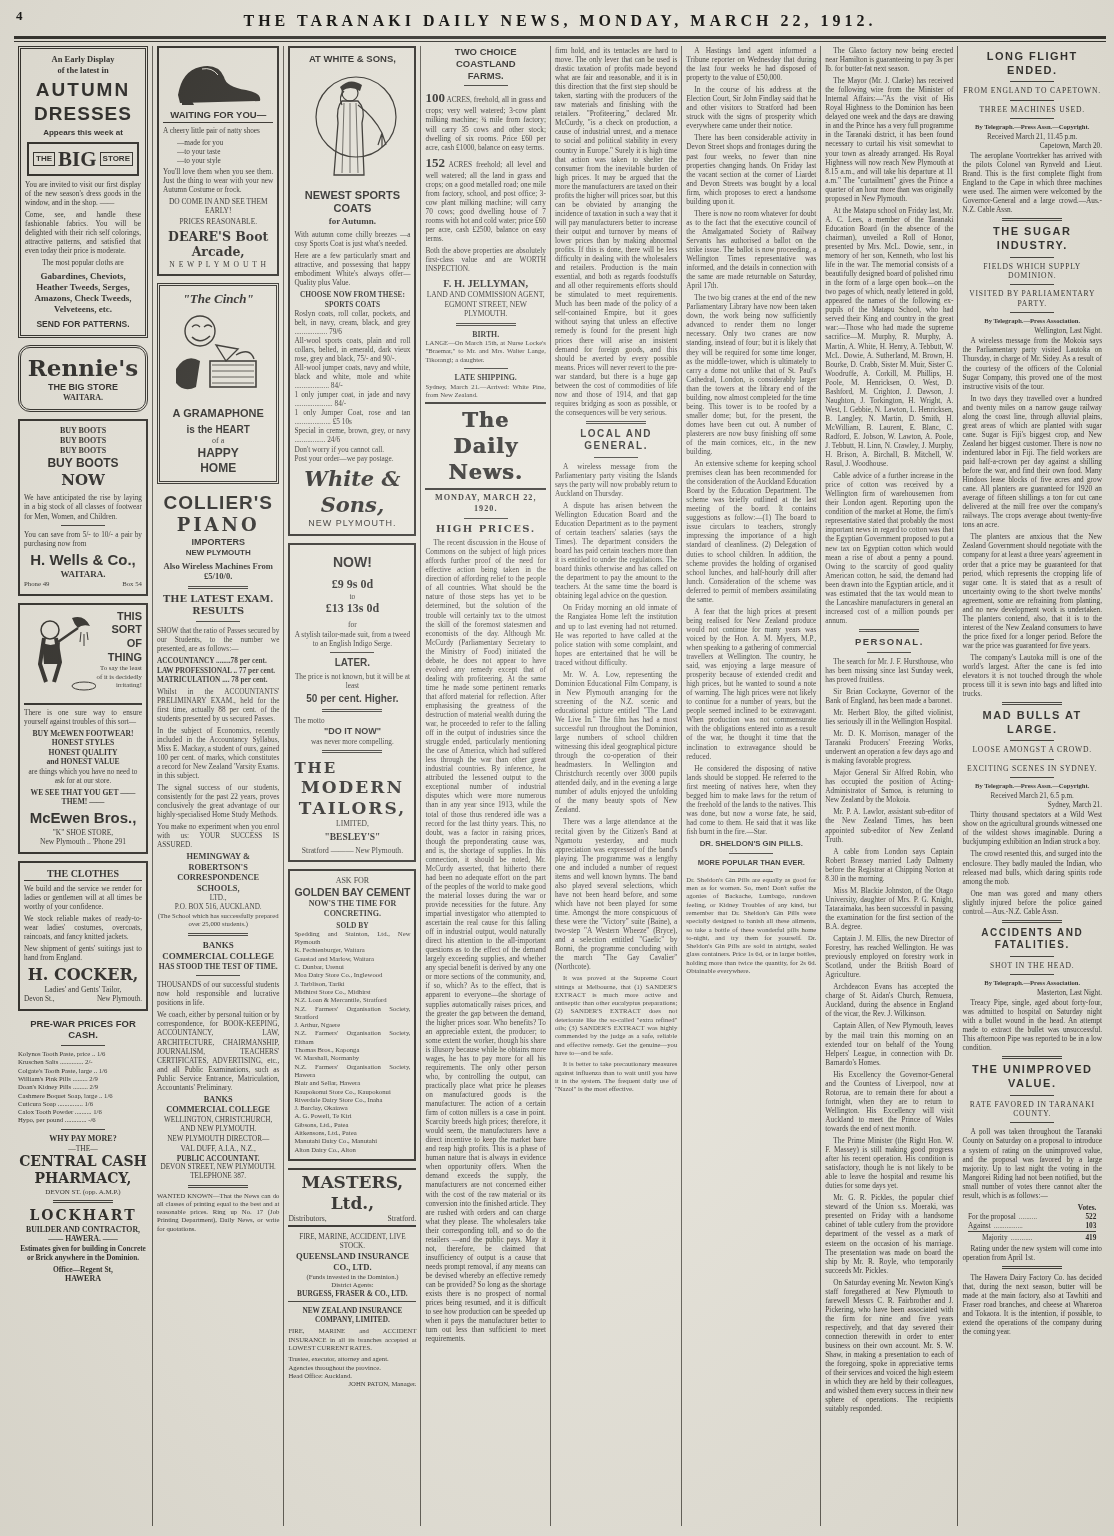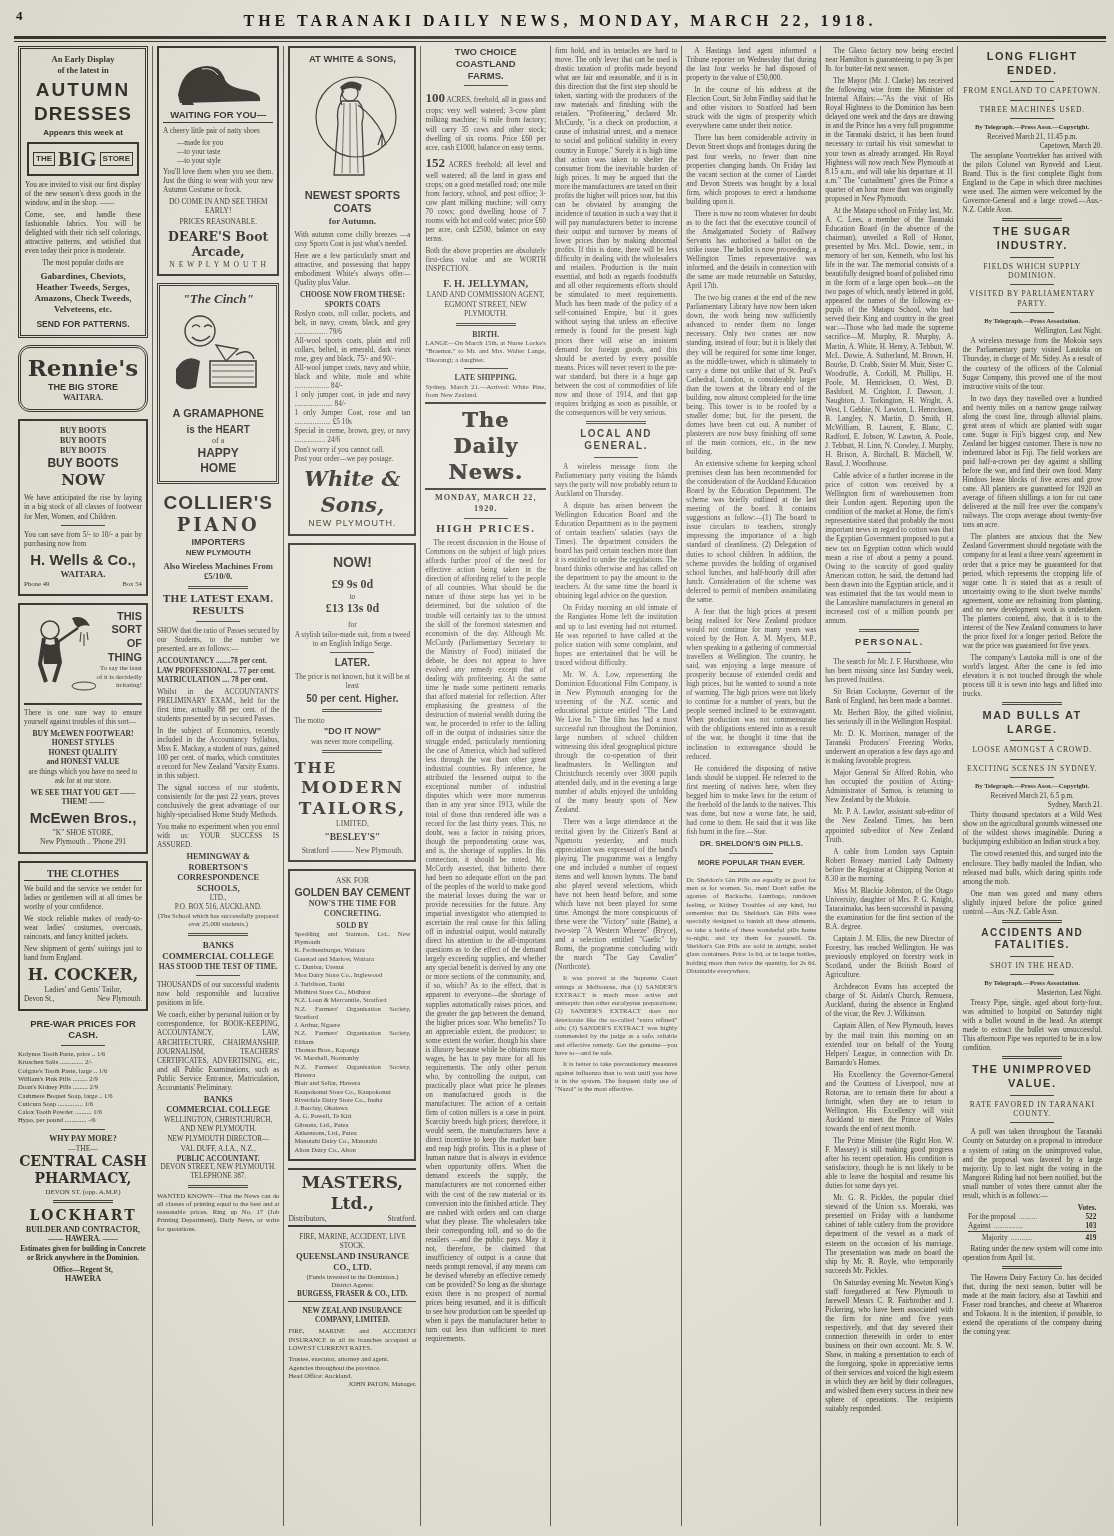--- a/index.html
+++ b/index.html
@@ -47,21 +47,21 @@
   .leaders{flex:1;overflow:hidden;white-space:nowrap;color:#44423c;margin:0 3px;}
   .ill{display:block;margin:2px auto;}
   .fineprint{font-size:6.7px;}
 </style>
 </head>
 <body>
 
 <div class="page">
   <div class="topbar">
     <span class="pagenum">4</span>
-    <span>THE  TARANAKI  DAILY  NEWS,  MONDAY,  MARCH  22,  1918.</span>
+    <span>THE  TARANAKI  DAILY  NEWS,  MONDAY,  MARCH  22,  1912.</span>
   </div>
   <div class="toprule"></div>
 
   <div class="cols">
 
     <div class="col cA">
       <div class="ad ad-d">
         <div class="c" style="font-size:8.5px;font-weight:bold;">An Early Display</div>
         <div class="c" style="font-size:8.5px;font-weight:bold;">of the latest in</div>
         <div class="adbig" style="font-size:19px;letter-spacing:2px;margin-top:3px;">AUTUMN</div>

